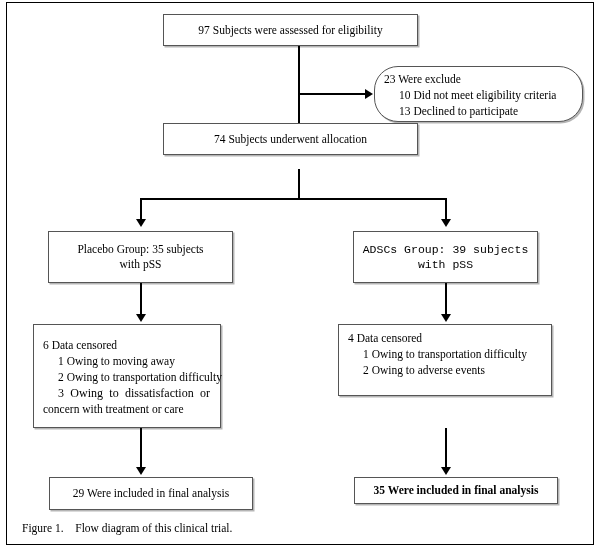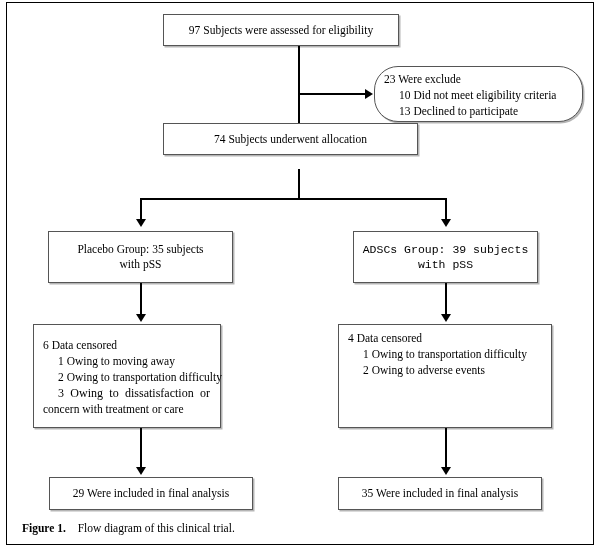--- a/index.html
+++ b/index.html
@@ -107,31 +107,31 @@
   
   #caption {
     position: absolute;
     left: 22px;
     top: 521px;
     font-size: 11.5px;
     line-height: 14px;
     white-space: nowrap;
   }
   #caption .cap-label {
-    font-weight: bold;
+    font-weight: normal;
   }
 </style>
 </head>
 <body>
 
 <div id="figure">
 
   <div id="page-frame"></div>
 
-  <div class="box box-center" style="left:163px; top:14px; width:236px; height:32px;">
+  <div class="box box-center" style="left:163px; top:14px; width:255px; height:32px;">
     <div class="line-txt">97 Subjects were assessed for eligibility</div>
   </div>
 
   <div class="vline" style="left:298px; top:46px; height:88px;"></div>
   <div class="arrow-down" style="left:294px; top:129px;"></div>
 
   <div class="hline" style="left:298px; top:93px; width:68px;"></div>
   <div class="arrow-right" style="left:365px; top:89px;"></div>
 
   <div class="box box-left" style="left:374px; top:66px; width:209px; height:56px; padding-top:4px;border-radius:24px;">
@@ -168,37 +168,37 @@
   <div class="arrow-down" style="left:441px; top:314px;"></div>
 
   <div class="box box-left" style="left:33px; top:324px; width:188px; height:104px; padding-top:12px;">
     <div class="censor-title">6 Data censored</div>
     <div class="censor-item">1 Owing to moving away</div>
     <div class="censor-item">2 Owing to transportation difficulty</div>
     <div class="censor-item-justify">3 Owing to dissatisfaction or</div>
     <div class="censor-item-cont">concern with treatment or care</div>
   </div>
 
-  <div class="box box-left" style="left:338px; top:324px; width:214px; height:104px; padding-top:5px;">
+  <div class="box box-left" style="left:338px; top:324px; width:214px; height:72px; padding-top:5px;">
     <div class="censor-title">4 Data censored</div>
     <div class="censor-item">1 Owing to transportation difficulty</div>
     <div class="censor-item">2 Owing to adverse events</div>
   </div>
 
   <div class="vline" style="left:140px; top:428px; height:42px;"></div>
   <div class="arrow-down" style="left:136px; top:467px;"></div>
 
   <div class="vline" style="left:445px; top:428px; height:42px;"></div>
   <div class="arrow-down" style="left:441px; top:467px;"></div>
 
   <div class="box box-center" style="left:33px; top:477px; width:204px; height:33px;margin-left:16px;">
     <div class="line-txt">29 Were included in final analysis</div>
   </div>
 
-  <div class="box box-center" style="left:338px; top:477px; width:204px; height:33px;">
+  <div class="box box-center" style="left:354px; top:477px; width:204px; height:27px;font-weight:bold;">
     <div class="line-txt">35 Were included in final analysis</div>
   </div>
 
   <div id="caption">
     <span class="cap-label">Figure 1.</span>
     <span style="display:inline-block; width:6px;"></span>
     <span>Flow diagram of this clinical trial.</span>
   </div>
 
 </div>

